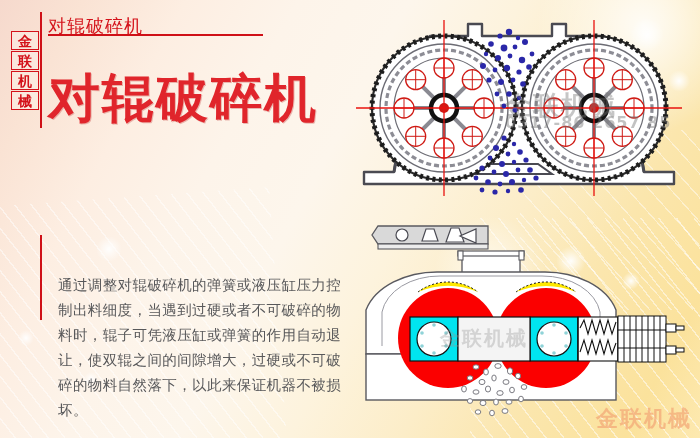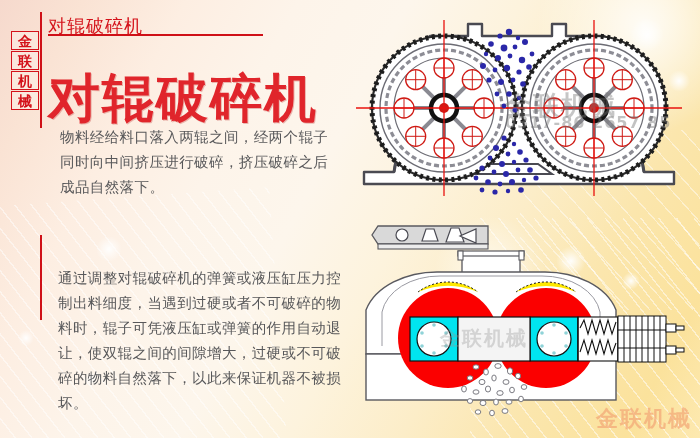--- a/index.html
+++ b/index.html
@@ -57,21 +57,21 @@
   #title{position:absolute;left:48px;top:34px;font-size:52px;font-weight:bold;
     color:#e0252b;letter-spacing:2px;line-height:1.15;z-index:5;
     text-shadow:1px 1px 0 rgba(180,0,0,.25);
     font-family:"DejaVu Sans","Liberation Sans",sans-serif;}
 
   
   .para{position:absolute;color:#58585a;font-size:14.5px;line-height:25px;
     letter-spacing:.4px;z-index:5;
     font-family:"DejaVu Sans","Liberation Sans",sans-serif;}
   #para1{left:60px;top:110px;width:282px;}
-  #para2{left:58px;top:251px;width:296px;}
+  #para2{left:58px;top:258px;width:296px;}
 
   
   #fig-top{position:absolute;left:352px;top:14px;width:338px;height:190px;z-index:4;}
   #fig-bot{position:absolute;left:352px;top:212px;width:344px;height:212px;z-index:4;}
   #fig-top svg,#fig-bot svg{display:block;width:100%;height:100%;}
 
   
   .wm{position:absolute;font-weight:bold;pointer-events:none;
     font-family:"DejaVu Sans","Liberation Sans",sans-serif;}
   #wm-top{left:505px;top:88px;font-size:26px;color:rgba(120,120,120,.42);letter-spacing:2px;z-index:5;}
@@ -102,21 +102,20 @@
     <div class="ch">械</div>
   </div>
 
   <div id="vline"></div>
   <div id="vline2"></div>
 
   <div id="kicker">对辊破碎机</div>
   <div id="hrule"></div>
   <h1 id="title">对辊破碎机</h1>
 
-  <p class="para" id="para1">物料经给料口落入两辊之间，经两个辊子同时向中间挤压进行破碎，挤压破碎之后成品自然落下。</p>
   <p class="para" id="para2">通过调整对辊破碎机的弹簧或液压缸压力控制出料细度，当遇到过硬或者不可破碎的物料时，辊子可凭液压缸或弹簧的作用自动退让，使双辊之间的间隙增大，过硬或不可破碎的物料自然落下，以此来保证机器不被损坏。</p>
 
   <div id="fig-top">
     <svg viewBox="0 0 338 190" xmlns="http://www.w3.org/2000/svg">
       <defs>
         <g id="rollerUnit">
           <circle cx="0" cy="0" r="72" fill="#ffffff" stroke="#2b2b2b" stroke-width="2.2"></circle>
           <circle cx="0" cy="0" r="72" fill="none" stroke="#1d1d1d" stroke-width="5" stroke-dasharray="3 3.4"></circle>
           <circle cx="0" cy="0" r="64" fill="none" stroke="#6c6c74" stroke-width="1.4"></circle>
           <circle cx="0" cy="0" r="58" fill="none" stroke="#8d8d95" stroke-width="3.2" stroke-dasharray="5 3"></circle>

